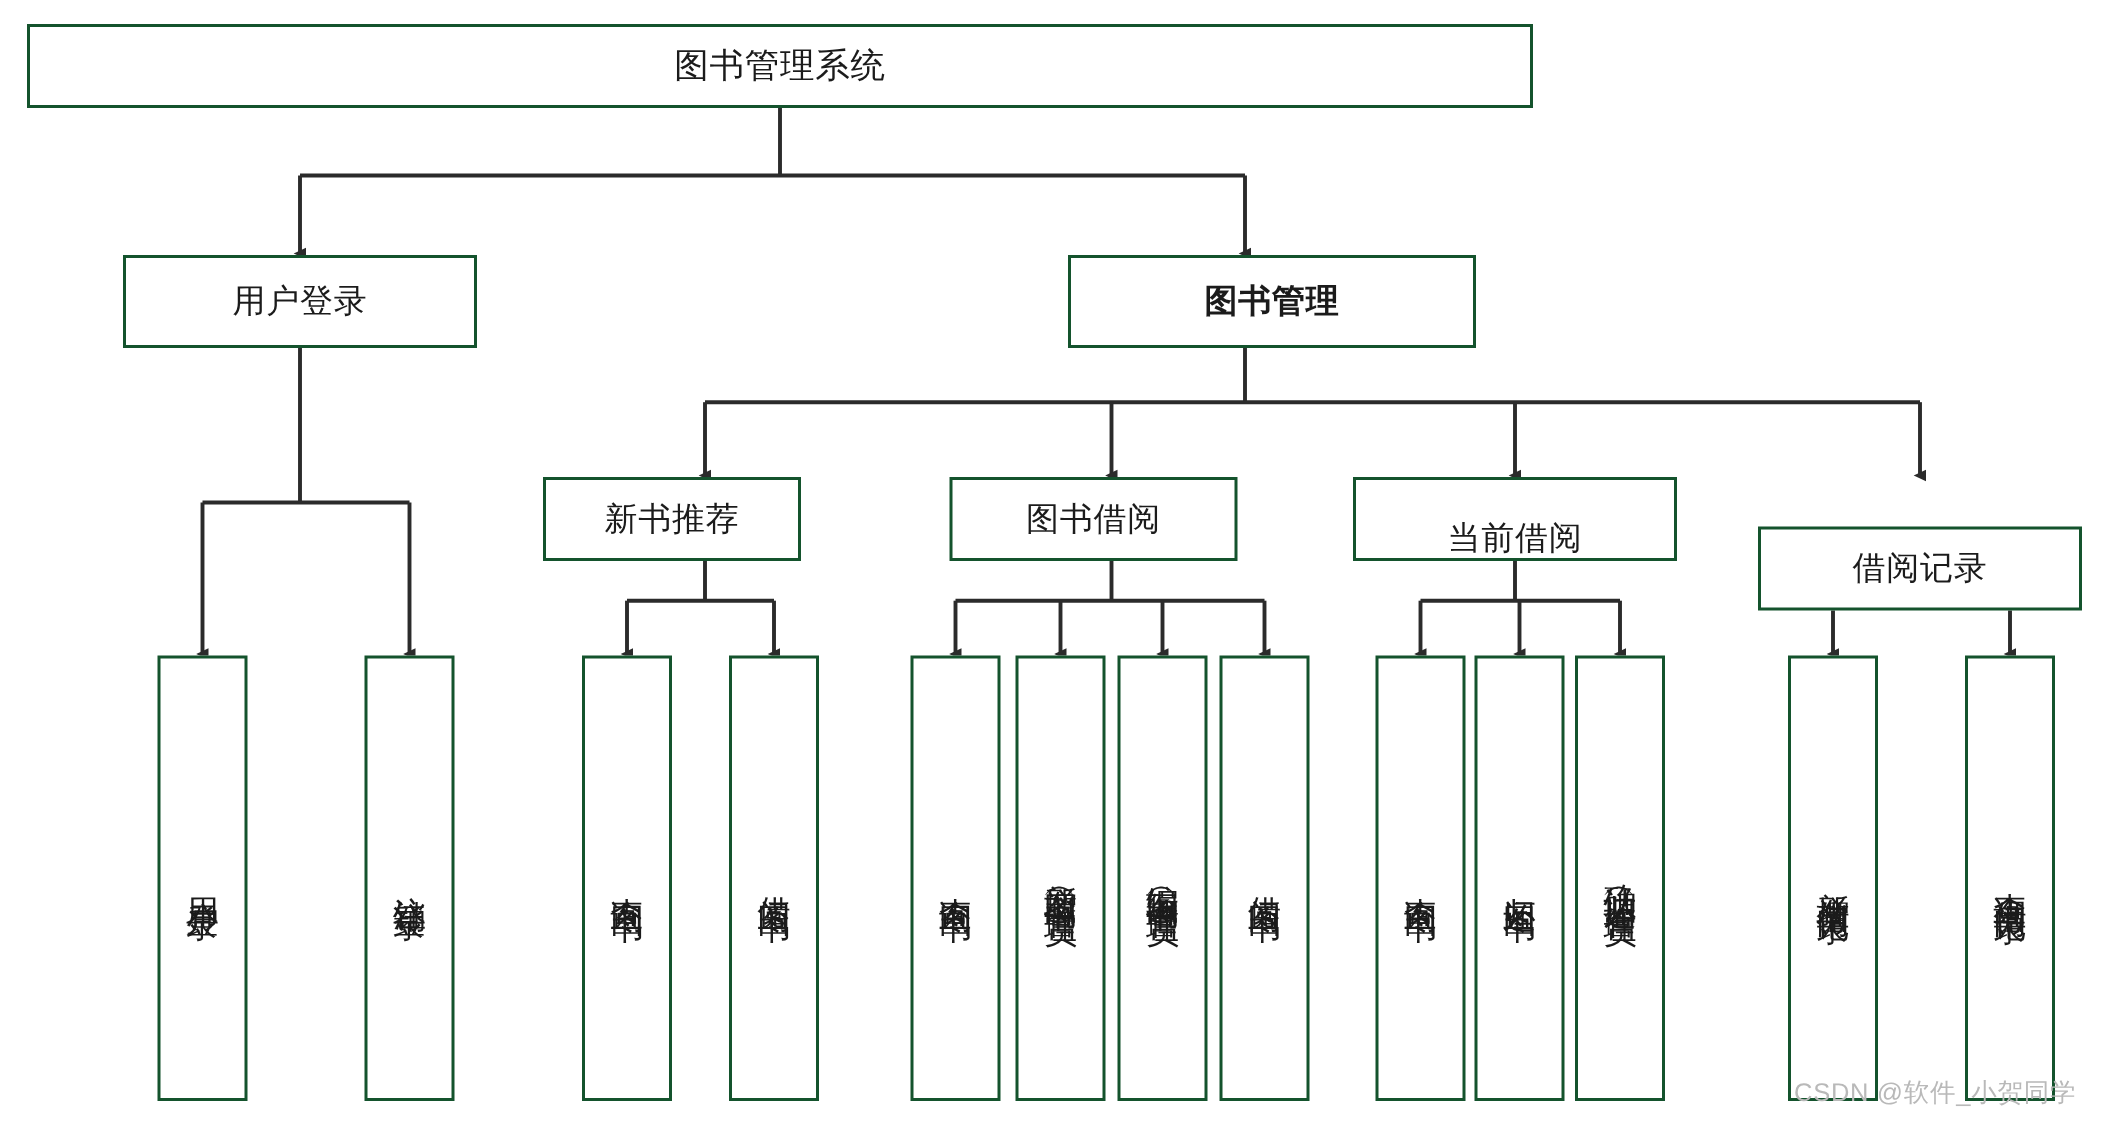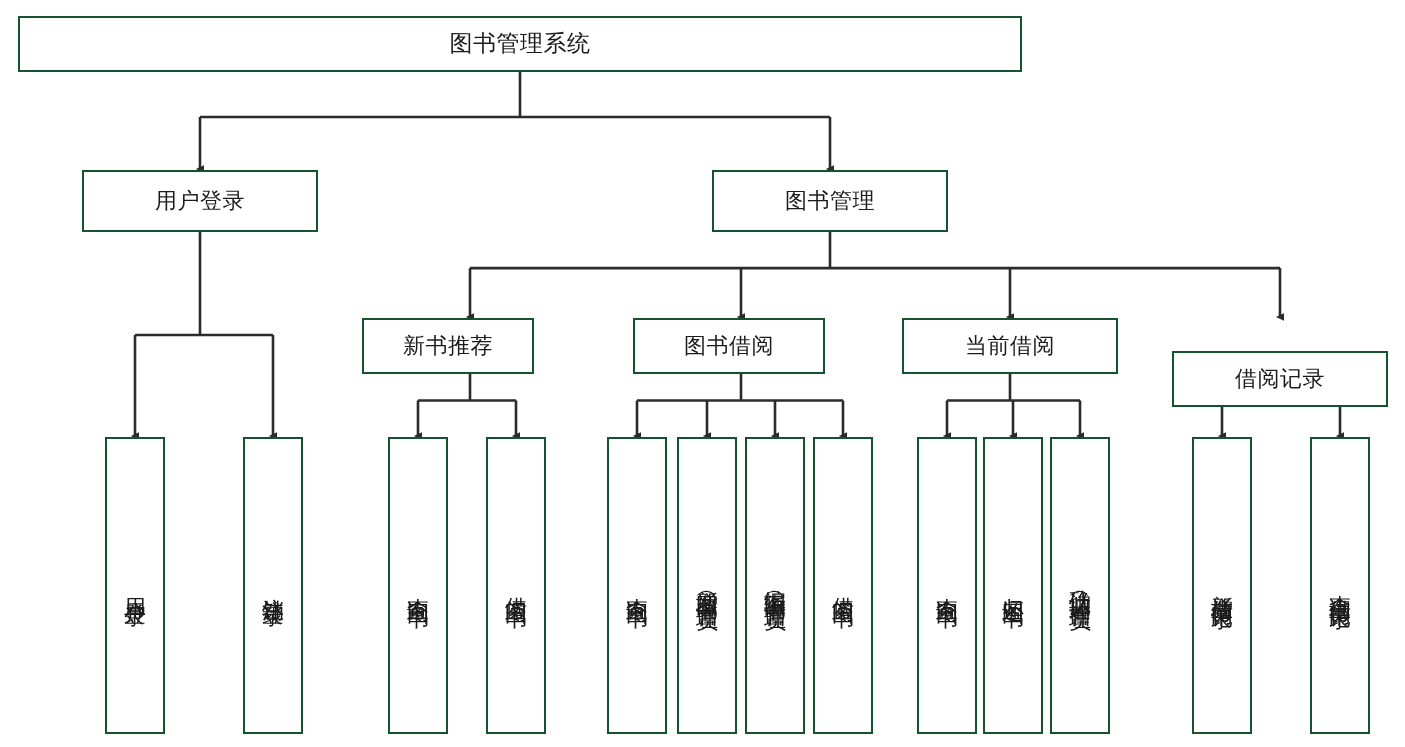--- a/index.html
+++ b/index.html
@@ -120,30 +120,30 @@
       </g>
   </svg>
 
   <div id="nodes-layer">
       <div class="node-box horizontal root" style="left: 18px; top: 16px; width: 1004px; height: 56px;">
         <span class="node-label">图书管理系统</span>
       </div>
       <div class="node-box horizontal" style="left: 82px; top: 170px; width: 236px; height: 62px;">
         <span class="node-label">用户登录</span>
       </div>
-      <div class="node-box horizontal" style="left: 712px; top: 170px; width: 236px; height: 62px;">
+      <div class="node-box horizontal" style="left: 712px; top: 170px; width: 272px; height: 62px; font-weight: bold;">
         <span class="node-label">图书管理</span>
       </div>
       <div class="node-box horizontal" style="left: 362px; top: 318px; width: 172px; height: 56px;">
         <span class="node-label">新书推荐</span>
       </div>
       <div class="node-box horizontal" style="left: 633px; top: 318px; width: 192px; height: 56px;">
         <span class="node-label">图书借阅</span>
       </div>
-      <div class="node-box horizontal" style="left: 902px; top: 318px; width: 216px; height: 56px;">
+      <div class="node-box horizontal" style="left: 902px; top: 318px; width: 216px; height: 56px; align-items: flex-end;">
         <span class="node-label">当前借阅</span>
       </div>
       <div class="node-box horizontal" style="left: 1172px; top: 318px; width: 216px; height: 56px; margin-top: 33px;">
         <span class="node-label">借阅记录</span>
       </div>
       <div class="node-box vertical" style="left: 105px; top: 437px; width: 60px; height: 297px;">
         <span class="node-label">用户登录</span>
       </div>
       <div class="node-box vertical" style="left: 243px; top: 437px; width: 60px; height: 297px;">
         <span class="node-label">注销登录</span>
@@ -176,14 +176,15 @@
         <span class="node-label">确认归还（管理员）</span>
       </div>
       <div class="node-box vertical" style="left: 1192px; top: 437px; width: 60px; height: 297px;">
         <span class="node-label">新增借阅记录</span>
       </div>
       <div class="node-box vertical" style="left: 1310px; top: 437px; width: 60px; height: 297px;">
         <span class="node-label">查询借阅记录</span>
       </div>
     </div>
 
+  <div class="watermark" style="left: 1196px; top: 717px; color: rgb(185, 185, 185);">CSDN @软件_小贺同学</div>
 
 </div>
 
 </body></html>

